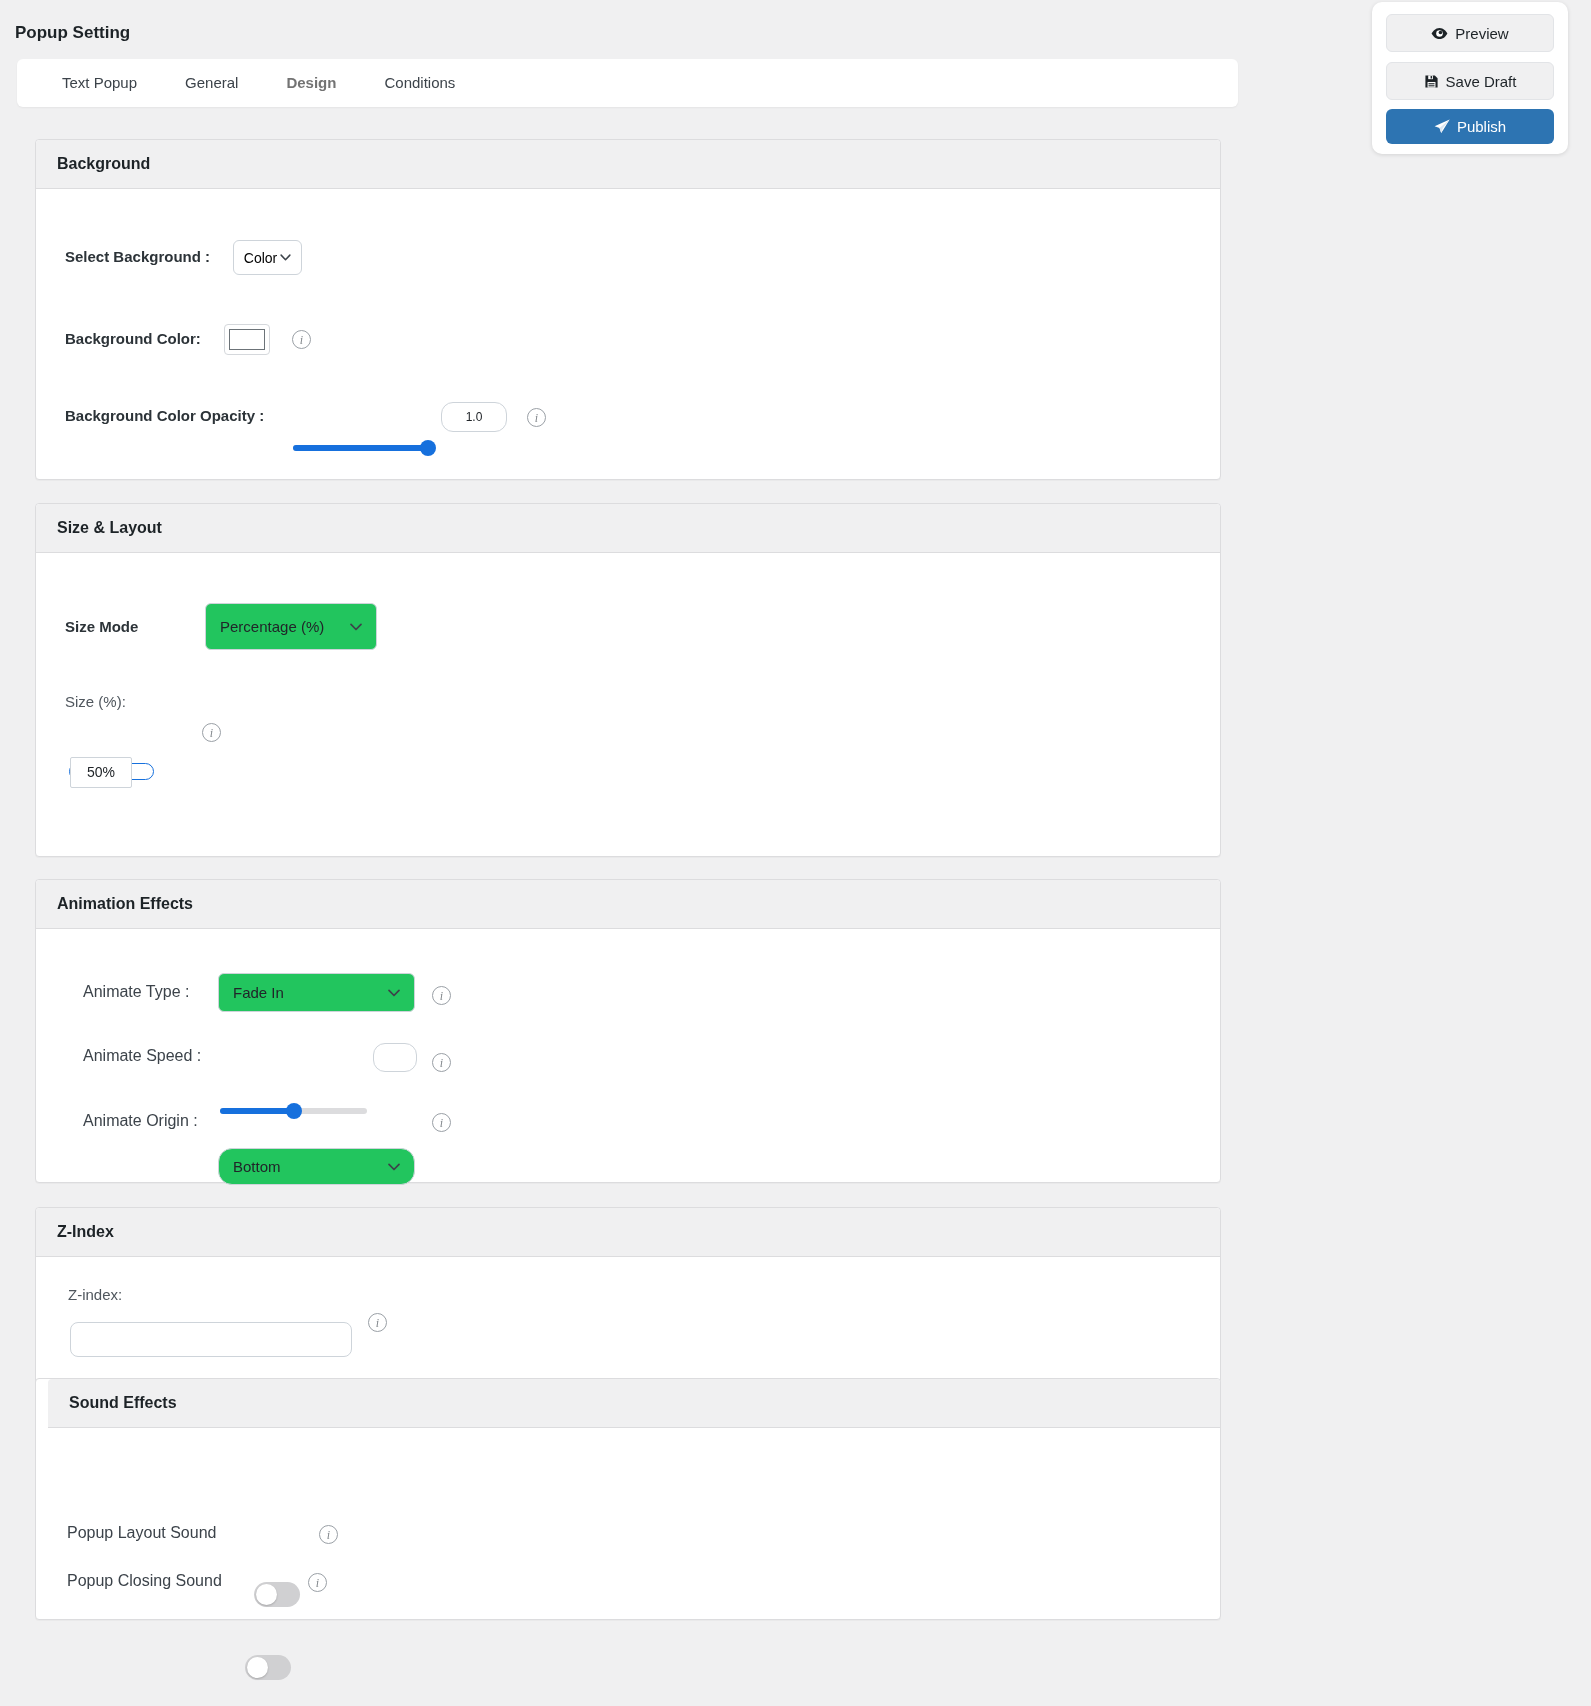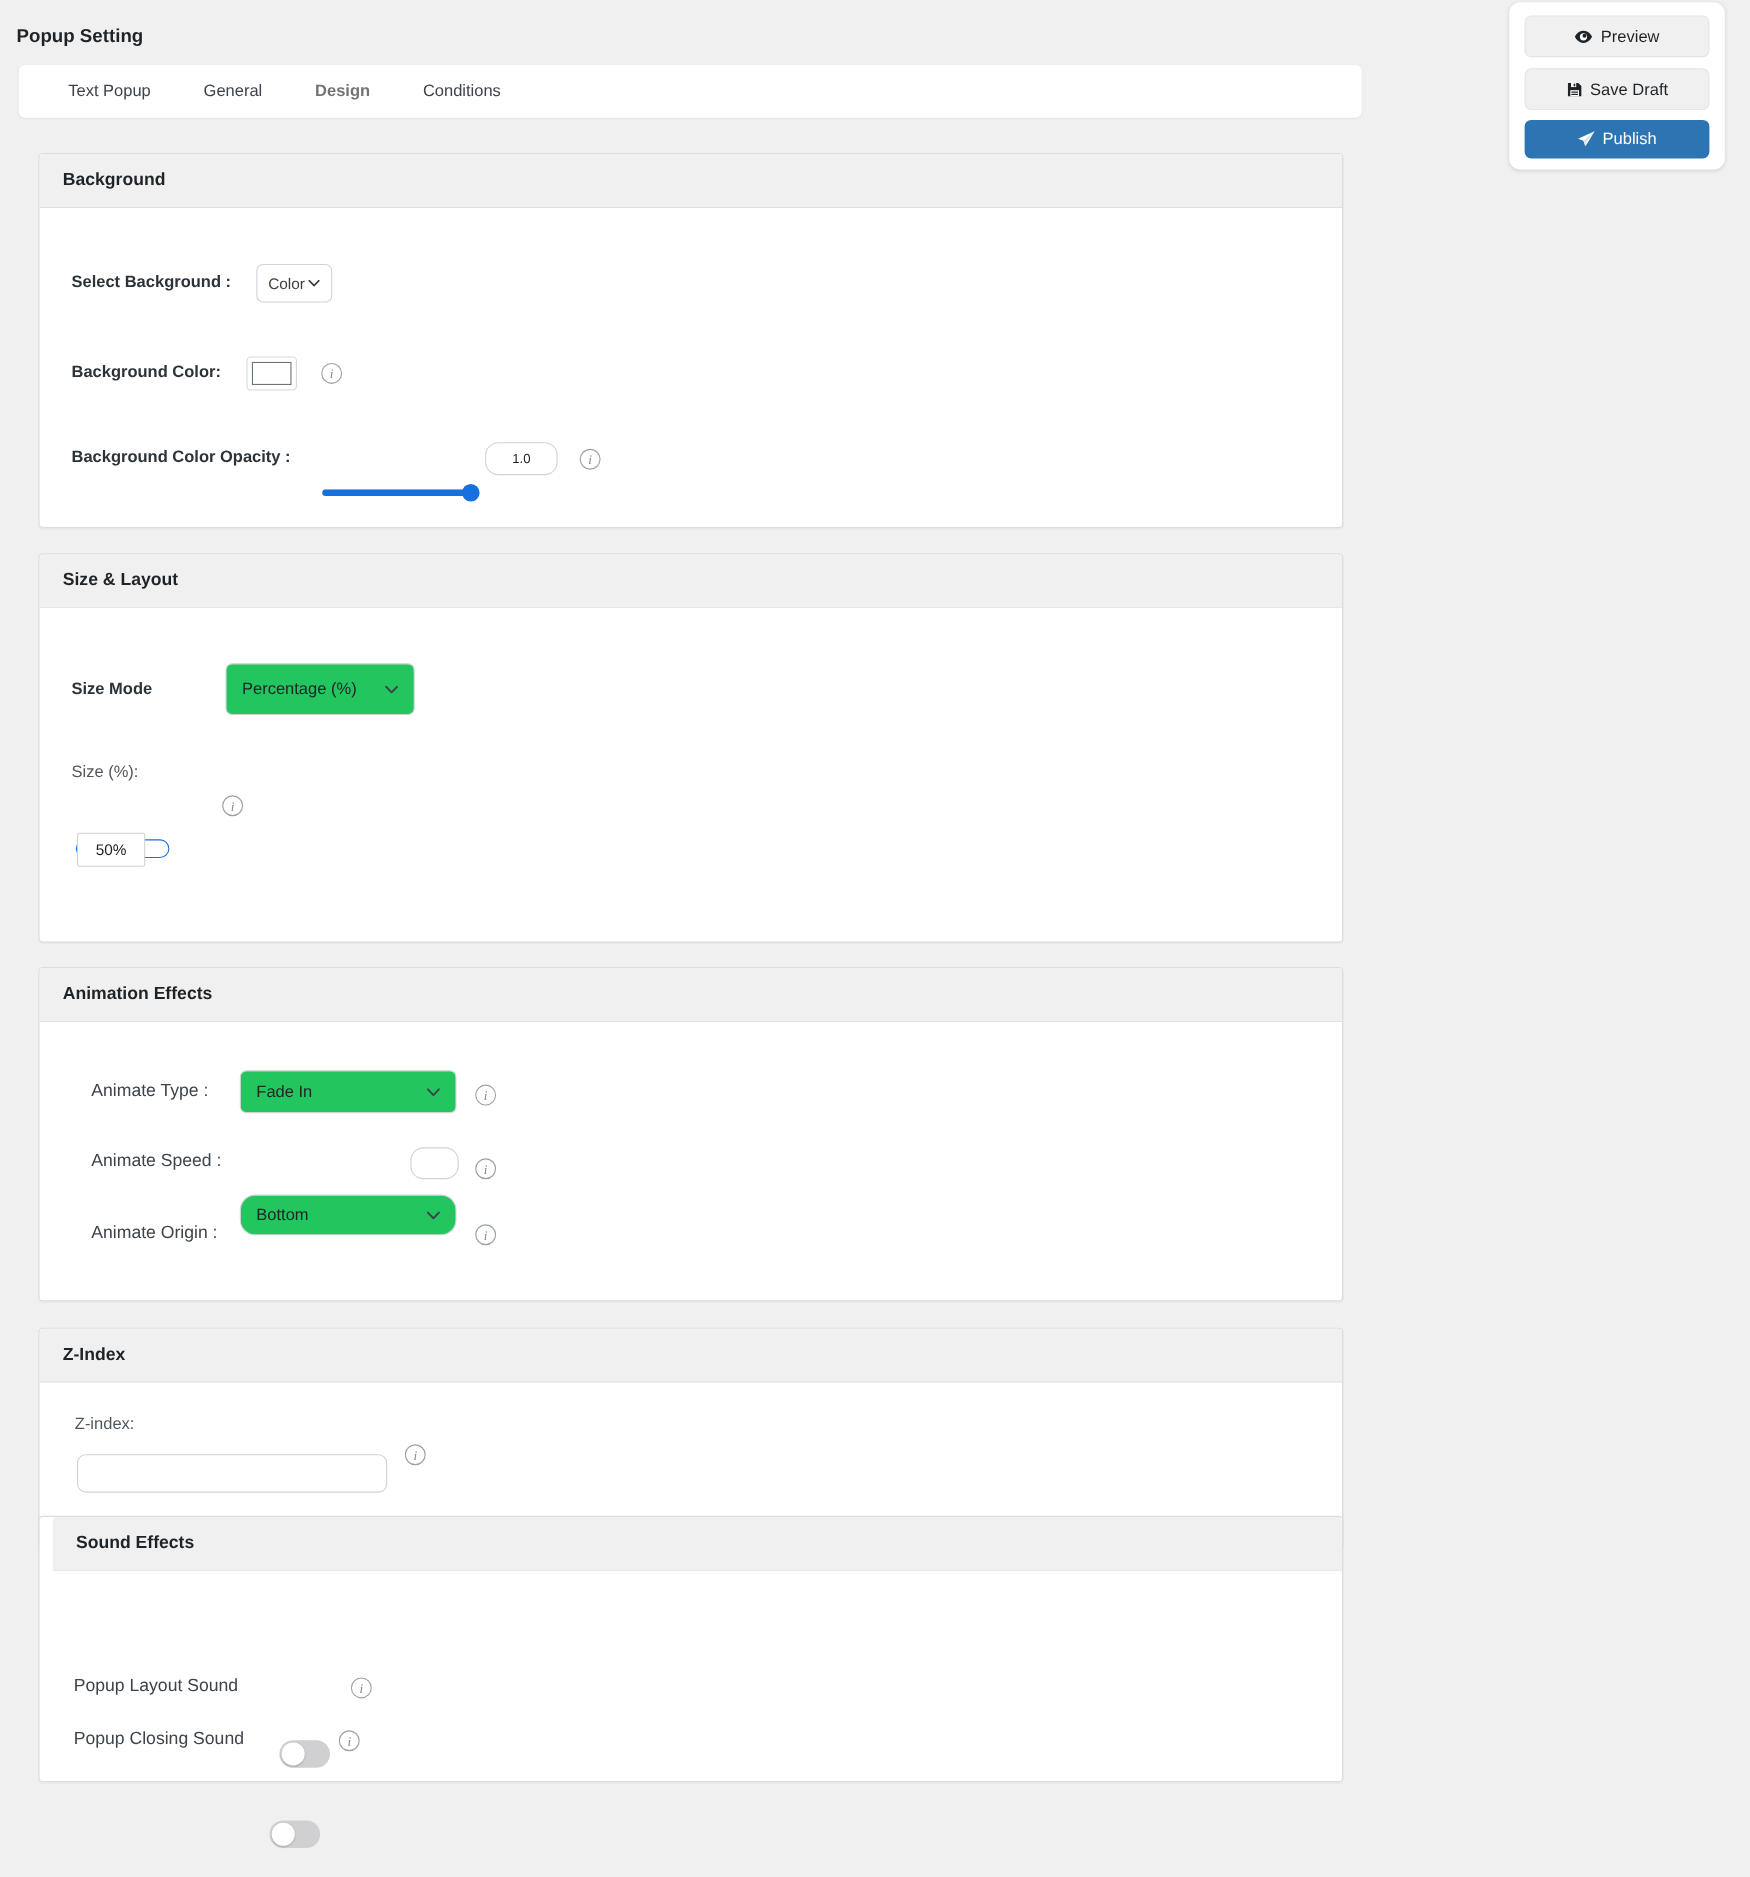--- a/index.html
+++ b/index.html
@@ -30,21 +30,21 @@
   .lbl{font-size:15px;font-weight:400;color:#50575e;}
   .lbl-lg{font-size:16px;font-weight:400;color:#3c434a;}
   .sel{
     background:#22c55e;border:1px solid #ced4da;border-radius:6px;
     display:flex;align-items:center;justify-content:space-between;
     padding:0 14px;font-size:15px;color:#212529;box-sizing:border-box;cursor:pointer;
   }
   .sel-sm{
     background:#fff;border:1px solid #ced4da;border-radius:6px;
     display:flex;align-items:center;justify-content:center;gap:3px;
-    font-size:14px;color:#404040;box-sizing:border-box;cursor:pointer;
+    font-size:14px;color:#000000;box-sizing:border-box;cursor:pointer;
   }
   .chev{display:inline-flex;flex:none;}
   .info{
     width:19px;height:19px;border:1px solid #9aa0a6;border-radius:50%;
     color:#82878c;font-size:12px;line-height:1;
     display:flex;align-items:center;justify-content:center;
     font-family:"Liberation Serif",serif;font-style:italic;box-sizing:border-box;cursor:pointer;
   }
   .info::after{content:"i";}
   .txt{
@@ -197,21 +197,21 @@
 <div class="abs info" style="left:432px;top:986px;"></div>
 <div class="abs lbl-lg" style="left:83px;top:1047px;">Animate Speed :</div>
 <div class="abs track" style="left:220px;top:1054px;width:147px;">
   <div class="fill" style="width: 50%; background: rgb(22, 112, 221);">
     <div class="thumb" style="background: rgb(22, 112, 221);"></div>
   </div>
 </div>
 <input class="abs txt" style="left: 373px; top: 1043px; width: 44px; height: 29px; font-size: 13px;" value="">
 <div class="abs info" style="left:432px;top:1053px;"></div>
 <div class="abs lbl-lg" style="left:83px;top:1112px;">Animate Origin :</div>
-<div class="abs sel" style="left:218px;top:1086px;width:197px;height:37px;border-radius:14px;">
+<div class="abs sel" style="left:218px;top:1148px;width:197px;height:37px;border-radius:14px;">
   <span>Bottom</span>
   <span class="chev">
     <svg width="12" height="8" viewBox="0 0 12 8">
         <path d="M1 1.3 6 6.5 11 1.3" stroke="#3c434a" stroke-width="1.7" fill="none" stroke-linecap="round" stroke-linejoin="round"></path>
       </svg>
   </span>
 </div>
 <div class="abs info" style="left:432px;top:1113px;"></div>
 
 <div class="abs card" style="left:35px;top:1207px;width:1186px;height:201px;">

